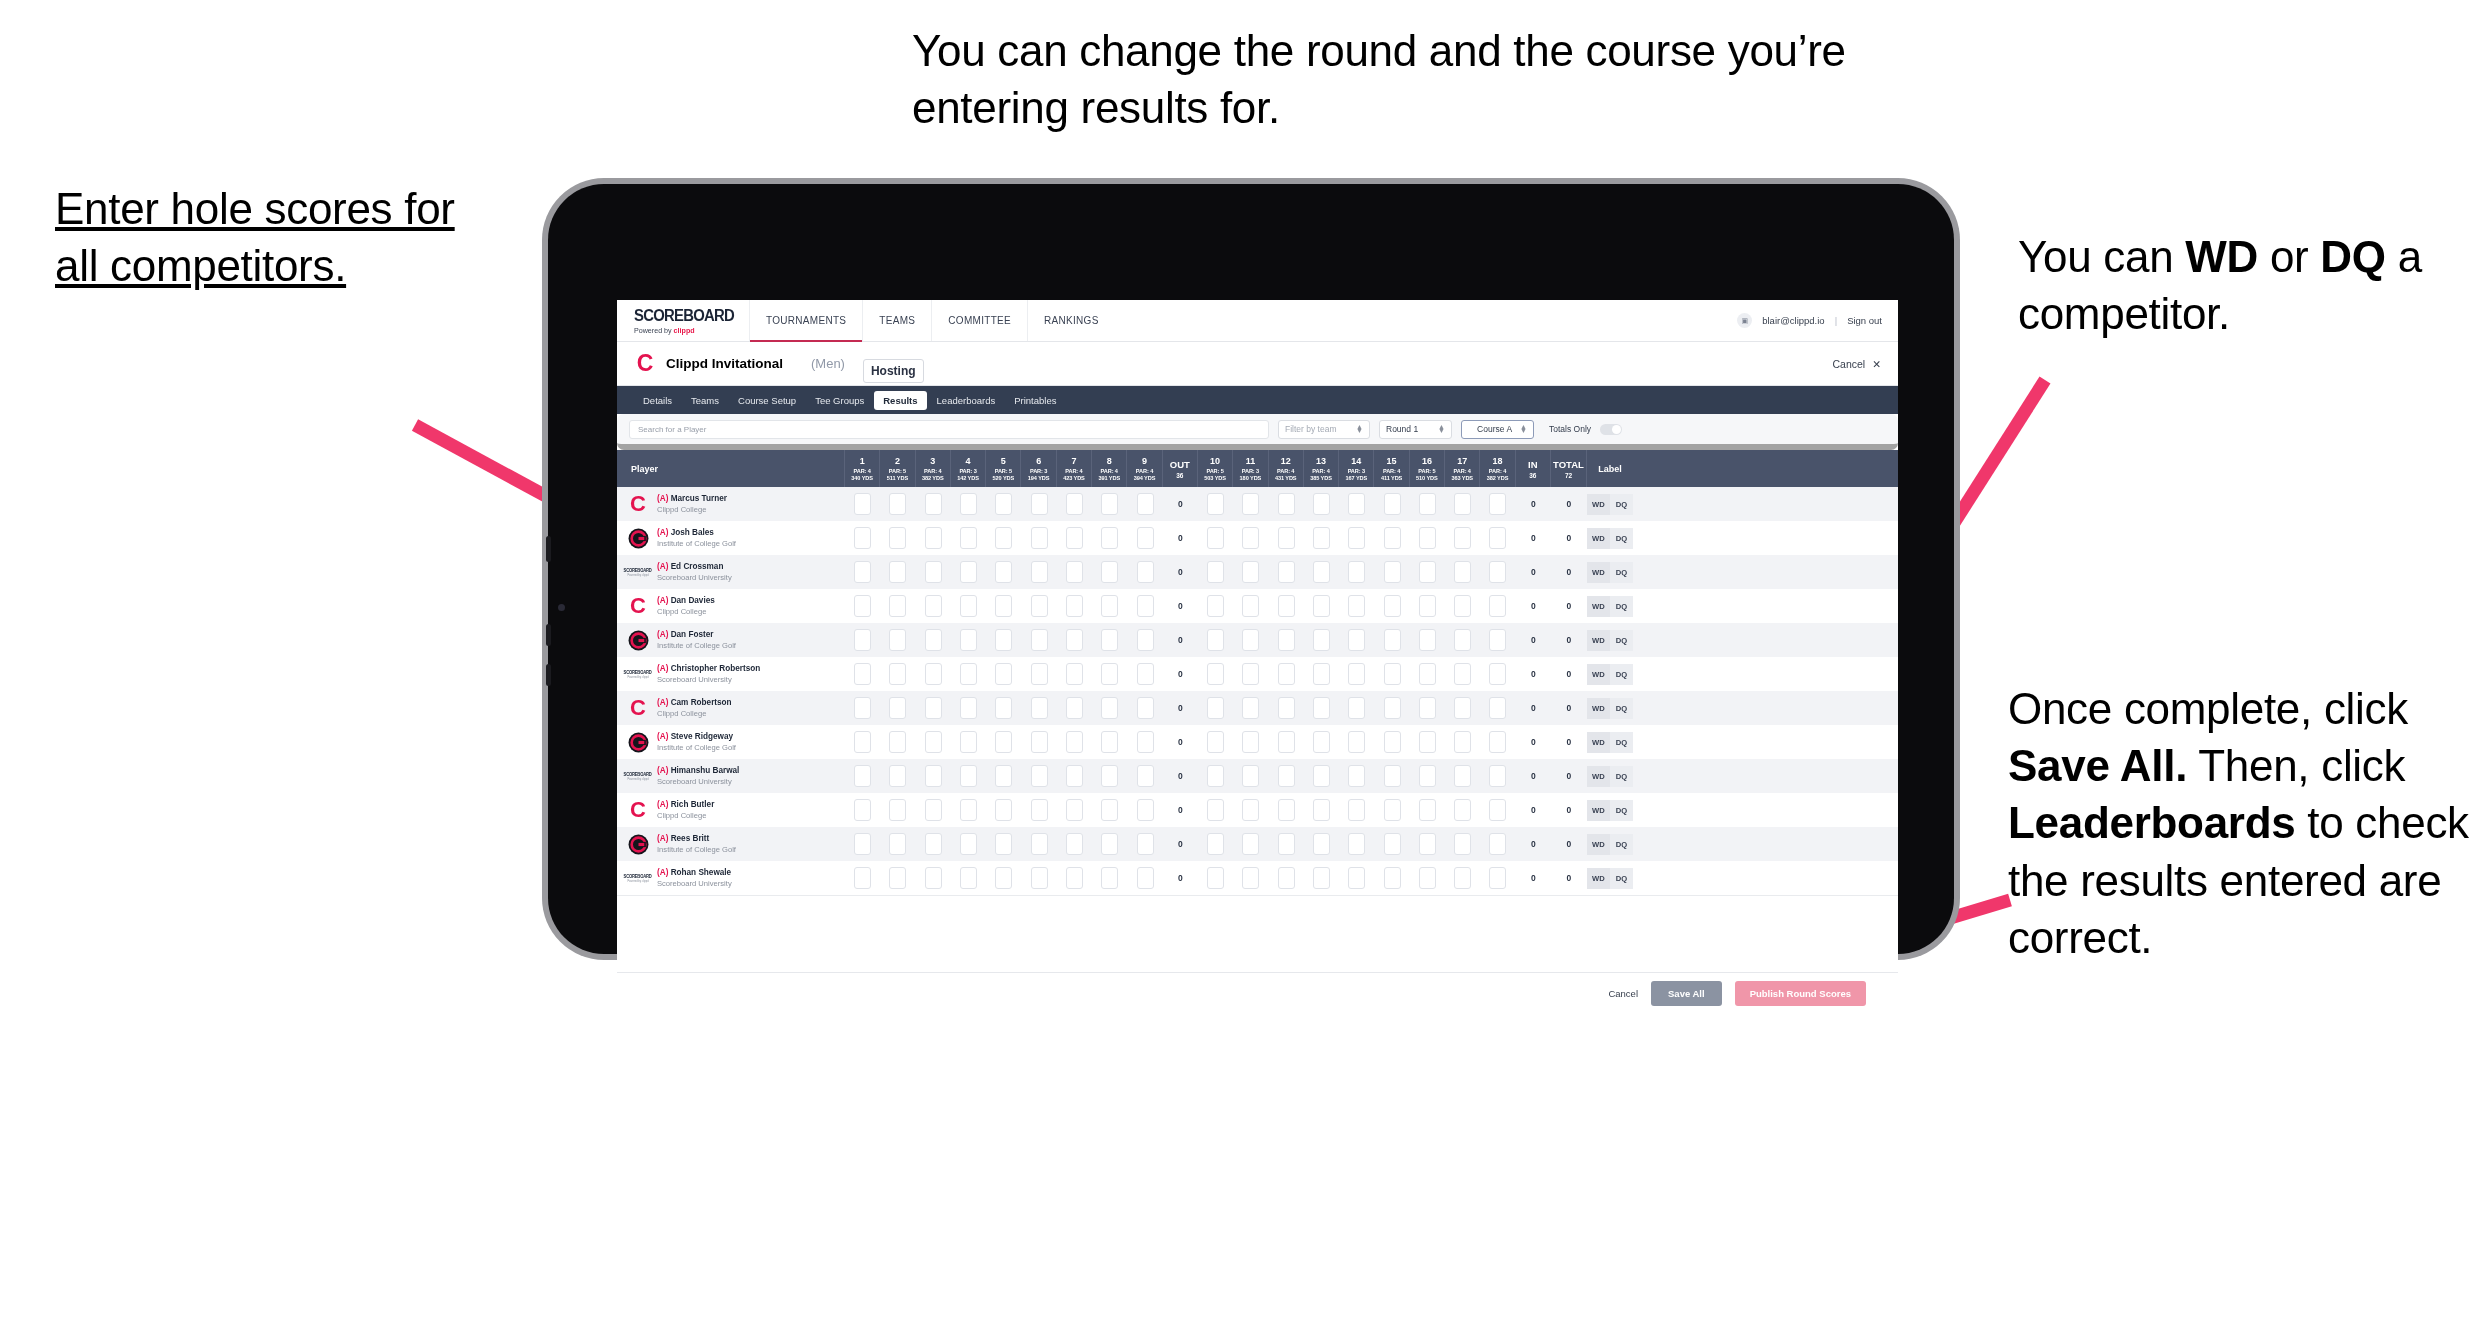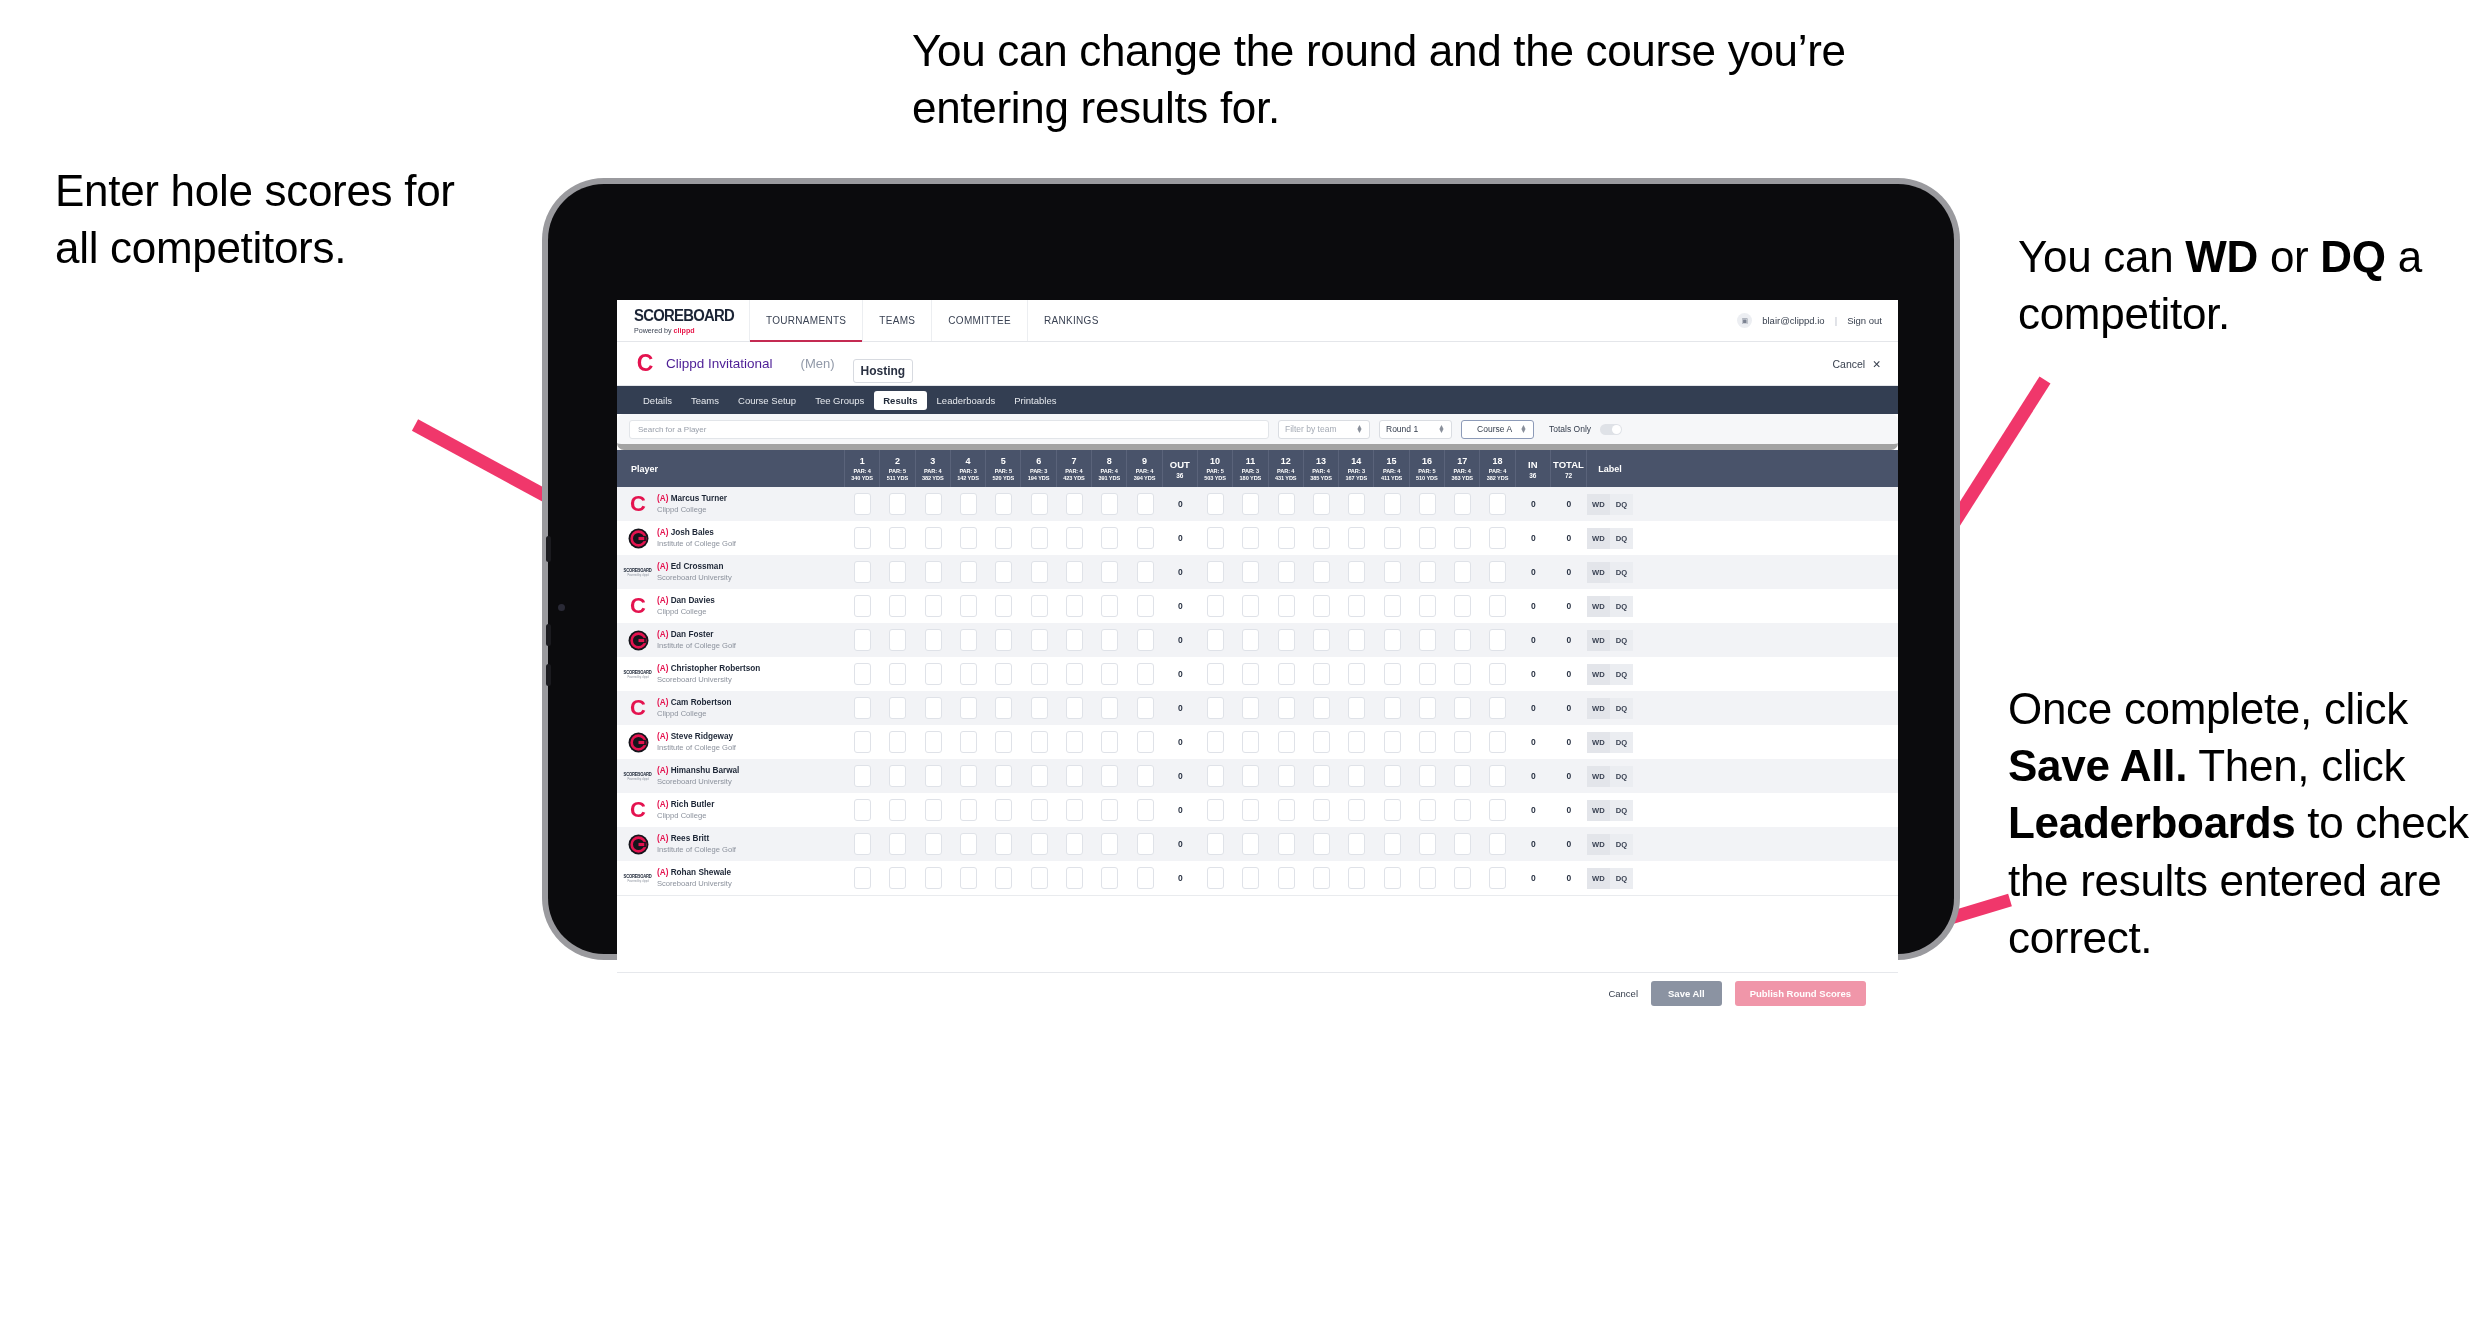--- a/index.html
+++ b/index.html
@@ -15,21 +15,21 @@
   .annot {
     position: absolute;
     color: #000;
     font-size: 44px;
     line-height: 1.30;
     font-family: "Liberation Sans", sans-serif;
     letter-spacing: -0.3px;
   }
   .annot b { font-weight: bold; }
   #annot-top    { left: 912px;  top: 22px;  width: 980px; text-align: left; }
-  #annot-left   { left: 55px;   top: 162px; width: 420px; }
+  #annot-left   { left: 55px;   top: 180px; width: 420px; text-decoration: underline; }
   #annot-wd     { left: 2018px; top: 228px; width: 470px; }
   #annot-save   { left: 2008px; top: 680px; width: 490px; }
 
   
   .arrow-svg { position: absolute; left: 0; top: 0; width: 2489px; height: 1339px; pointer-events: none; }
 
   
   #tablet {
     position: absolute;
     left: 542px; top: 178px;
@@ -100,21 +100,21 @@
   
   #tbar {
     height: 44px; background:#fff; border-bottom:1px solid #e4e6ea;
     display:flex; align-items:center; padding: 0 17px; gap:10px;
   }
   #tlogo {
     width:22px;height:22px; display:flex;align-items:center;justify-content:center;
     font-weight:bold;font-size:23px;color:#e4134f;font-family:"Liberation Sans",sans-serif;
     line-height:1;
   }
-  #tname { font-size:13.5px; color:#4c1d95; font-weight:400; }
+  #tname { font-size:13.5px; color:#000000; font-weight:700; }
   #tgender { font-size:13px; color:#9199a8; margin-left:18px;}
   #thost {
     font-size:12px; font-weight:bold; color:#2a3142;
     border:1px solid #d7dae0; border-radius:3px; padding:4px 7px; margin-left:8px;margin-top:14px;
   }
   #tcancel { margin-left:auto; font-size:10.5px; color:#39414f; display:flex; align-items:center; gap:7px; cursor:pointer;}
 
   
   #stabs {
     height: 28px; background:#333e52; display:flex; align-items:center;

